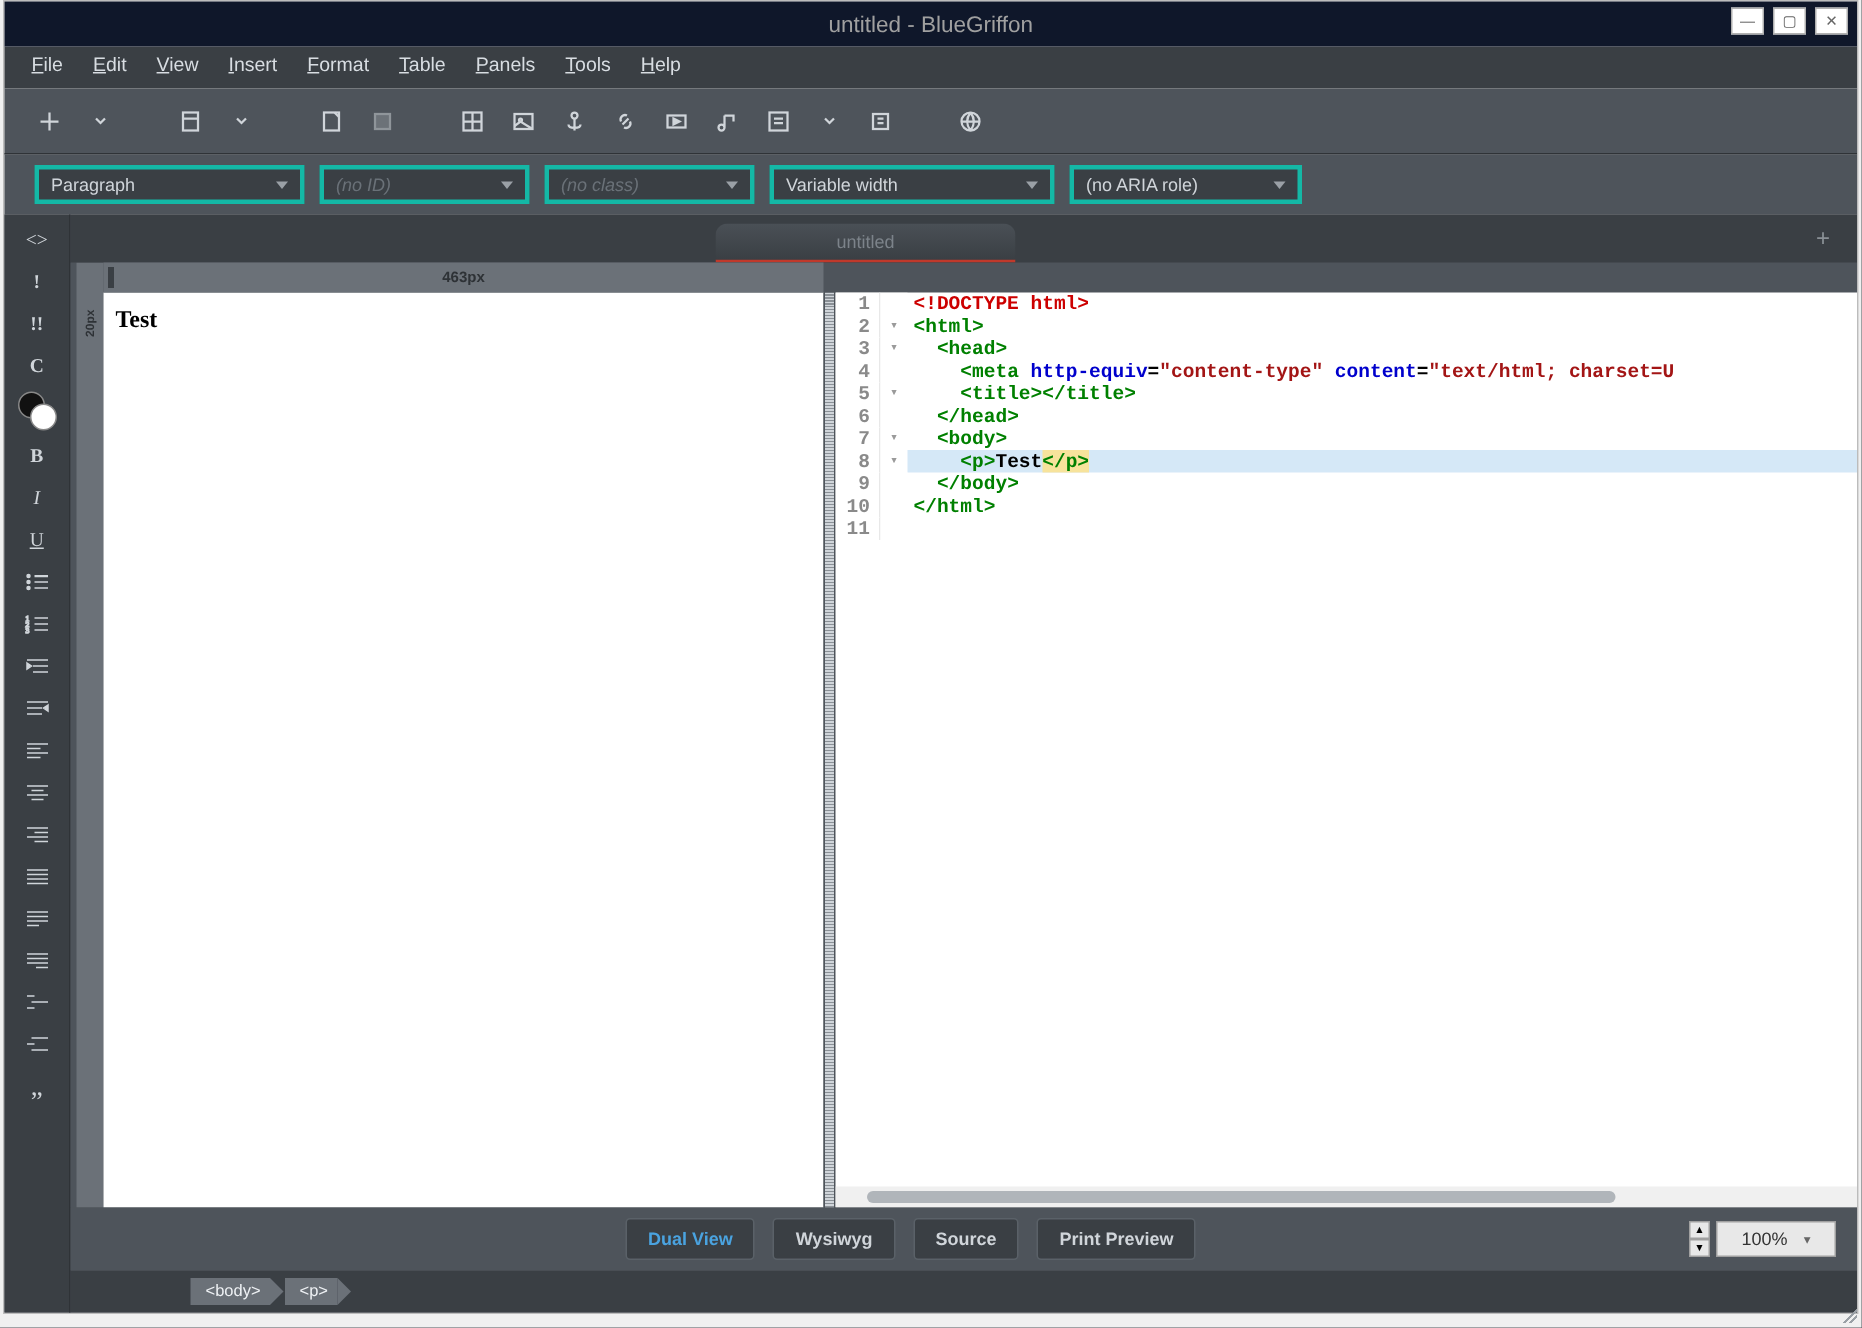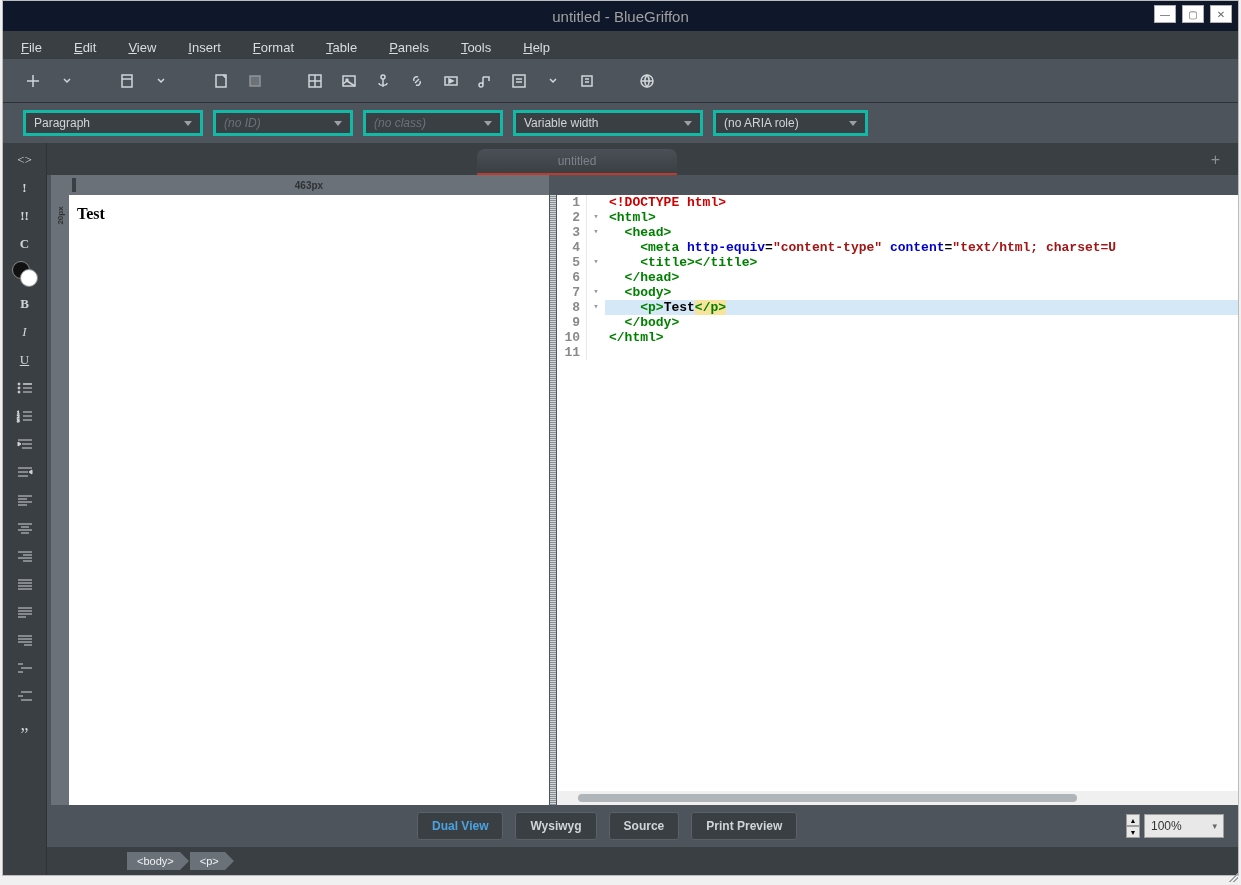--- a/index.html
+++ b/index.html
@@ -50,23 +50,23 @@
     align-items: center;
     justify-content: center;
     font-size: 10px;
     color: #666;
     cursor: pointer;
   }
   .menubar {
     height: 28px;
     background: #3a3f44;
     display: flex;
-    align-items: flex-end;
+    align-items: flex-start;
     padding: 0 10px;
-    gap: 16px;
+    gap: 4px;
   }
   .menubar-item {
     color: #d8dde2;
     padding: 4px 8px;
     cursor: pointer;
   }
   .menubar-item .ul { text-decoration: underline; }
   .toolbar {
     height: 44px;
     background: #4e545b;
@@ -365,21 +365,21 @@
     cursor:pointer;
   }
   .zoom-dd {
     width: 80px; height: 24px;
     background: #e8e8e8;
     border: 1px solid #a0a0a0;
     color: #333;
     display:flex;
     align-items:center;
     justify-content:space-between;
-    padding:0 6px;
+    padding:0 16px;
     font-size:12px;
     cursor:pointer;
   }
   .breadcrumb-bar {
     height: 28px;
     background: #3a3f44;
     display: flex;
     align-items: center;
     padding-left: 80px;
   }

